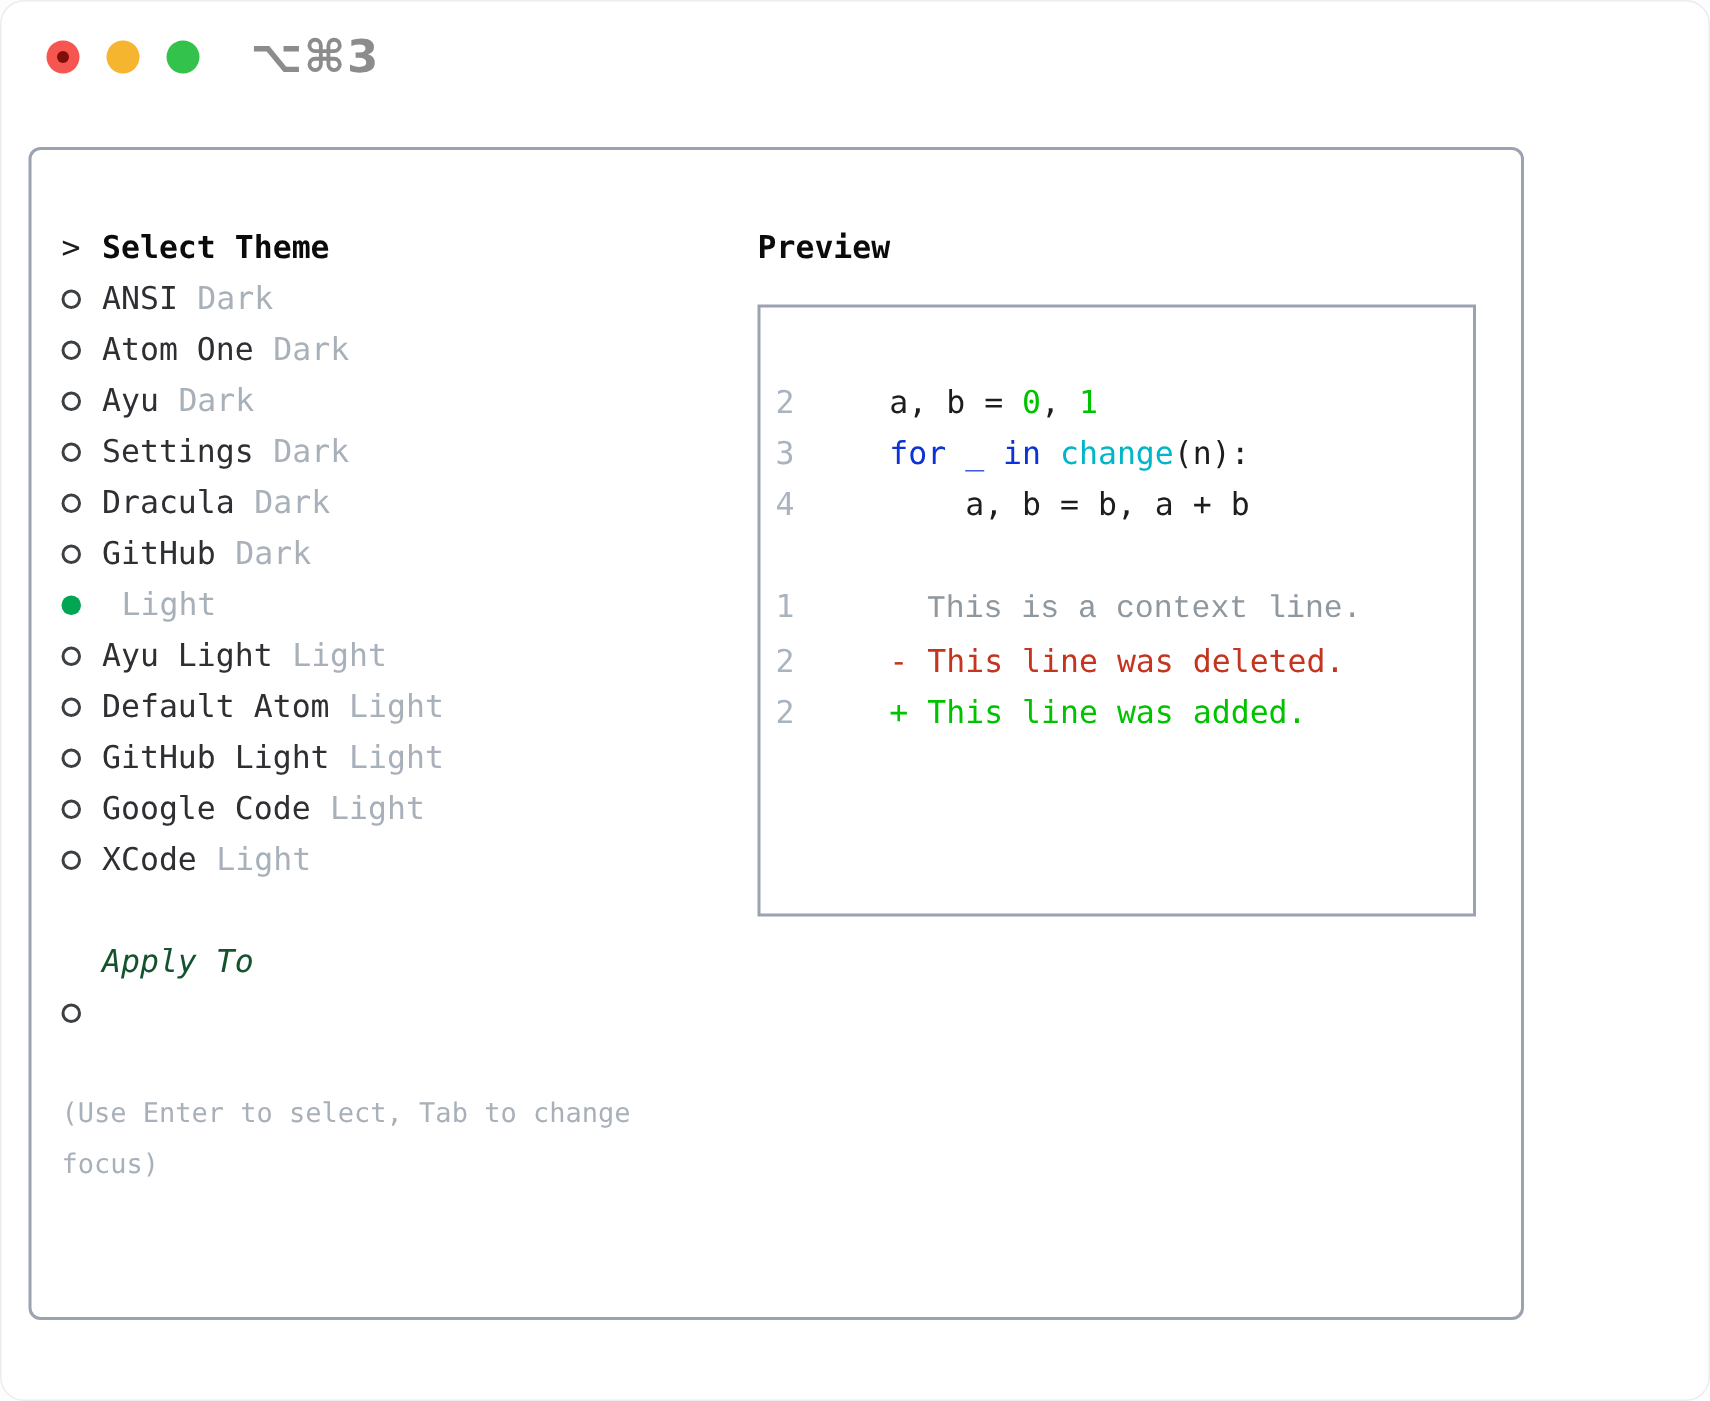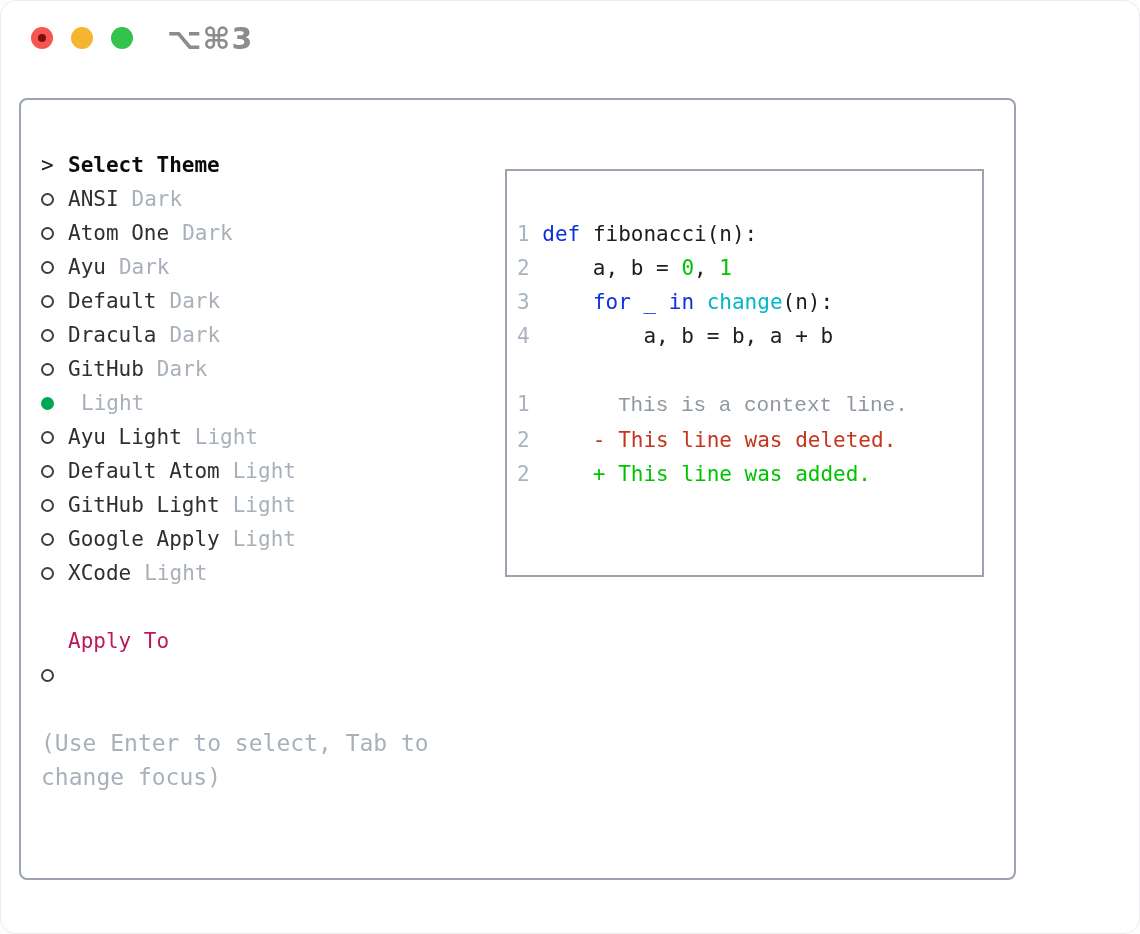--- a/index.html
+++ b/index.html
@@ -37,28 +37,28 @@
   .row { height:34px; line-height:34px; font-size:21px; color:#2d2f33;
          display:flex; align-items:center; white-space:pre; }
   .prefix { width:27px; flex:none; display:flex; align-items:center; }
   .prompt-char { color:#1c1c1c; font-size:21px; }
   .radio {
     width:13px; height:13px; box-sizing:border-box; border-radius:50%;
     border:2px solid #3d4043; background:transparent;
   }
   .selected .radio { border:none; background:var(--green); }
   .header-label { font-weight:bold; color:#0b0b0b; }
-  .subheader-label { color:#be185d; }
+  .subheader-label { color:#14532d;font-style:italic; }
   .label-name { color:#2d2f33; }
   .selected .label-name { color:var(--green); }
   .variant { color:var(--muted); padding-left:13px;text-align:center; }
   .spacer { height:34px; }
   .help {
     margin-top:34px; max-width:440px; color:var(--muted);
-    font-size:23px; line-height:34px;
+    font-size:18px; line-height:34px;
   }
   
   .preview-box {
     margin-top:21px; margin-right:2px; height:408px; box-sizing:border-box;
     border:2px solid var(--border); padding:46px 0 0 10px; background:#fff;
   }
   .code-line { margin:0; font-family:inherit; font-size:21px; line-height:34px; }
   .ln { color:var(--linenum); }
   .tok-fg    { color:#1d1d1f; }
   .tok-blue  { color:var(--blue); }
@@ -100,21 +100,21 @@
     <span class="label-name">Atom One</span>
     <span class="variant">Dark</span>
   </div>
           <div class="row theme-row">
     <span class="prefix"><span class="radio"></span></span>
     <span class="label-name">Ayu</span>
     <span class="variant">Dark</span>
   </div>
           <div class="row theme-row">
     <span class="prefix"><span class="radio"></span></span>
-    <span class="label-name">Default</span>
+    <span class="label-name">Settings</span>
     <span class="variant">Dark</span>
   </div>
           <div class="row theme-row">
     <span class="prefix"><span class="radio"></span></span>
     <span class="label-name">Dracula</span>
     <span class="variant">Dark</span>
   </div>
           <div class="row theme-row">
     <span class="prefix"><span class="radio"></span></span>
     <span class="label-name">GitHub</span>
@@ -134,21 +134,21 @@
     <span class="label-name">Default Atom</span>
     <span class="variant">Light</span>
   </div>
           <div class="row theme-row">
     <span class="prefix"><span class="radio"></span></span>
     <span class="label-name">GitHub Light</span>
     <span class="variant">Light</span>
   </div>
           <div class="row theme-row">
     <span class="prefix"><span class="radio"></span></span>
-    <span class="label-name">Google Apply</span>
+    <span class="label-name">Google Code</span>
     <span class="variant">Light</span>
   </div>
           <div class="row theme-row">
     <span class="prefix"><span class="radio"></span></span>
     <span class="label-name">XCode</span>
     <span class="variant">Light</span>
   </div>
         </div>
 
       <div class="spacer"></div>
@@ -161,23 +161,25 @@
       <div id="apply-list">
           <div class="row apply-row">
     <span class="prefix"><span class="radio"></span></span>
   </div>
         </div>
 
       <div class="help">(Use Enter to select, Tab to change focus)</div>
     </div>
 
     <div class="right-col">
+      <div class="row">
+        <span class="header-label">Preview</span>
+      </div>
       <div class="preview-box">
         <div id="code-block">
-            <pre class="code-line"><span class="ln">1 </span><span class="toks"><span class="tok-blue">def</span><span class="tok-fg"> fibonacci(n):</span></span></pre>
             <pre class="code-line"><span class="ln">2 </span><span class="toks"><span class="tok-fg">    a, b = </span><span class="tok-green">0</span><span class="tok-fg">, </span><span class="tok-green">1</span></span></pre>
             <pre class="code-line"><span class="ln">3 </span><span class="toks"><span class="tok-fg">    </span><span class="tok-blue">for _ in </span><span class="tok-cyan">change</span><span class="tok-fg">(n):</span></span></pre>
             <pre class="code-line"><span class="ln">4 </span><span class="toks"><span class="tok-fg">        a, b = b, a + b</span></span></pre>
           </div>
         <div class="spacer"></div>
         <div id="diff-block">
             <pre class="code-line"><span class="ln">1 </span><span class="toks"><span class="tok-gray">      This is a context line.</span></span></pre>
             <pre class="code-line"><span class="ln">2 </span><span class="toks"><span class="tok-red">    - This line was deleted.</span></span></pre>
             <pre class="code-line"><span class="ln">2 </span><span class="toks"><span class="tok-green">    + This line was added.</span></span></pre>
           </div>

